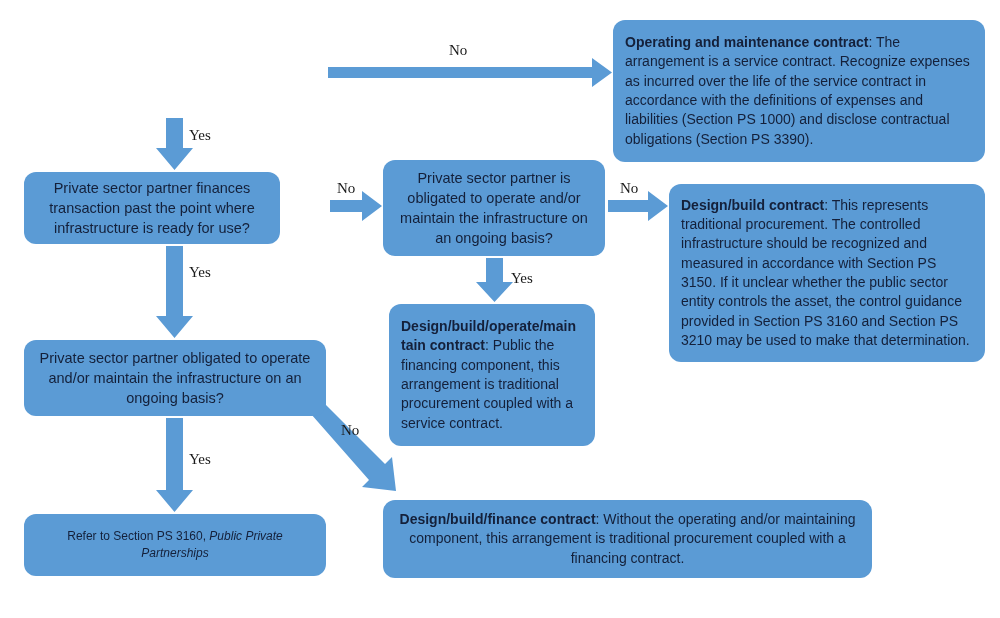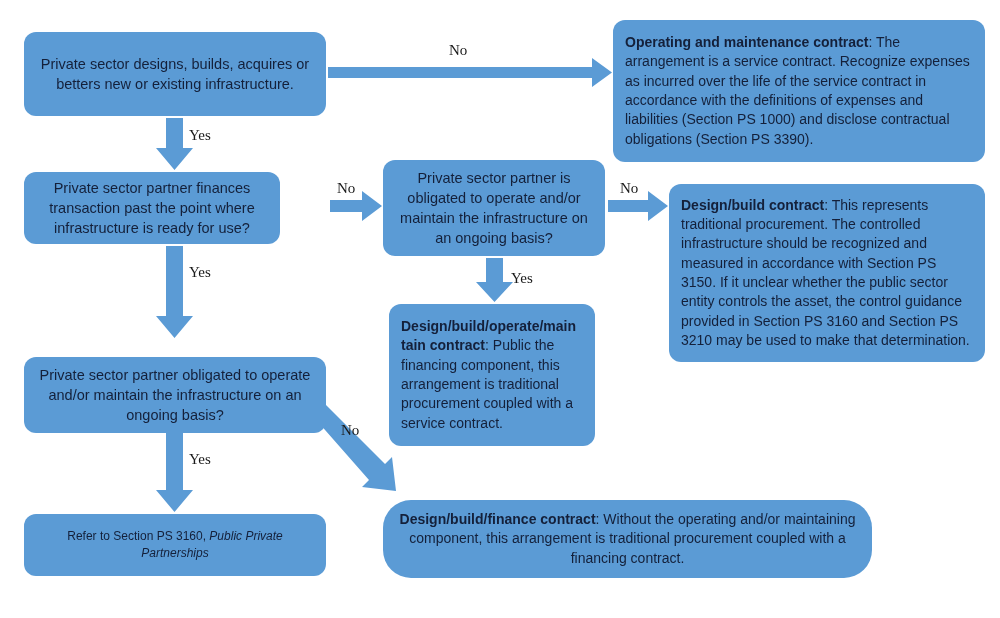--- a/index.html
+++ b/index.html
@@ -48,26 +48,26 @@
     font-family: "Liberation Serif", serif;
     font-size: 15px;
     color: #1a1a1a;
     white-space: nowrap;
   }
 
   
   #n-start      { left: 24px;  top: 32px;  width: 302px; height: 84px;  font-size: 14.5px; }
   #n-finance    { left: 24px;  top: 172px; width: 256px; height: 72px;  font-size: 14.5px; }
   #n-operate    { left: 383px; top: 160px; width: 222px; height: 96px;  font-size: 14.5px; }
-  #n-obligated  { left: 24px;  top: 357px; width: 302px; height: 76px;  font-size: 14.5px; }
+  #n-obligated  { left: 24px;  top: 340px; width: 302px; height: 76px;  font-size: 14.5px; }
   #n-refer      { left: 24px;  top: 514px; width: 302px; height: 62px;  font-size: 12px; }
   #n-om         { left: 613px; top: 20px;  width: 372px; height: 142px; font-size: 14px; }
   #n-db         { left: 669px; top: 184px; width: 316px; height: 178px; font-size: 14px; }
   #n-dbom       { left: 389px; top: 304px; width: 206px; height: 142px; font-size: 14px; }
-  #n-dbf        { left: 383px; top: 500px; width: 489px; height: 78px;  font-size: 14px; border-radius: 28px; }
+  #n-dbf        { left: 383px; top: 500px; width: 489px; height: 78px;  font-size: 14px; }
 
   
   #lbl-no-top      { left: 449px; top: 42px; }
   #lbl-yes-1       { left: 189px; top: 127px; }
   #lbl-no-mid      { left: 337px; top: 180px; }
   #lbl-no-right    { left: 620px; top: 180px; }
   #lbl-yes-2       { left: 189px; top: 264px; }
   #lbl-yes-3       { left: 511px; top: 270px; }
   #lbl-yes-4       { left: 189px; top: 451px; }
   #lbl-no-diag     { left: 341px; top: 422px; }
@@ -121,23 +121,20 @@
   <div class="edge-label" id="lbl-no-right">No</div>
 
   <div class="edge-label" id="lbl-yes-2">Yes</div>
 
   <div class="edge-label" id="lbl-yes-3">Yes</div>
 
   <div class="edge-label" id="lbl-yes-4">Yes</div>
 
   <div class="edge-label" id="lbl-no-diag">No</div>
 
-  <div class="node centered" id="n-start">
-    <div class="txt">Private sector designs, builds, acquires or betters new or existing infrastructure.</div>
-  </div>
 
   <div class="node centered" id="n-finance">
     <div class="txt">Private sector partner finances transaction past the point where infrastructure is ready for use?</div>
   </div>
 
   <div class="node centered" id="n-operate">
     <div class="txt">Private sector partner is obligated to operate and/or maintain the infrastructure on an ongoing basis?</div>
   </div>
 
   <div class="node centered" id="n-obligated">

